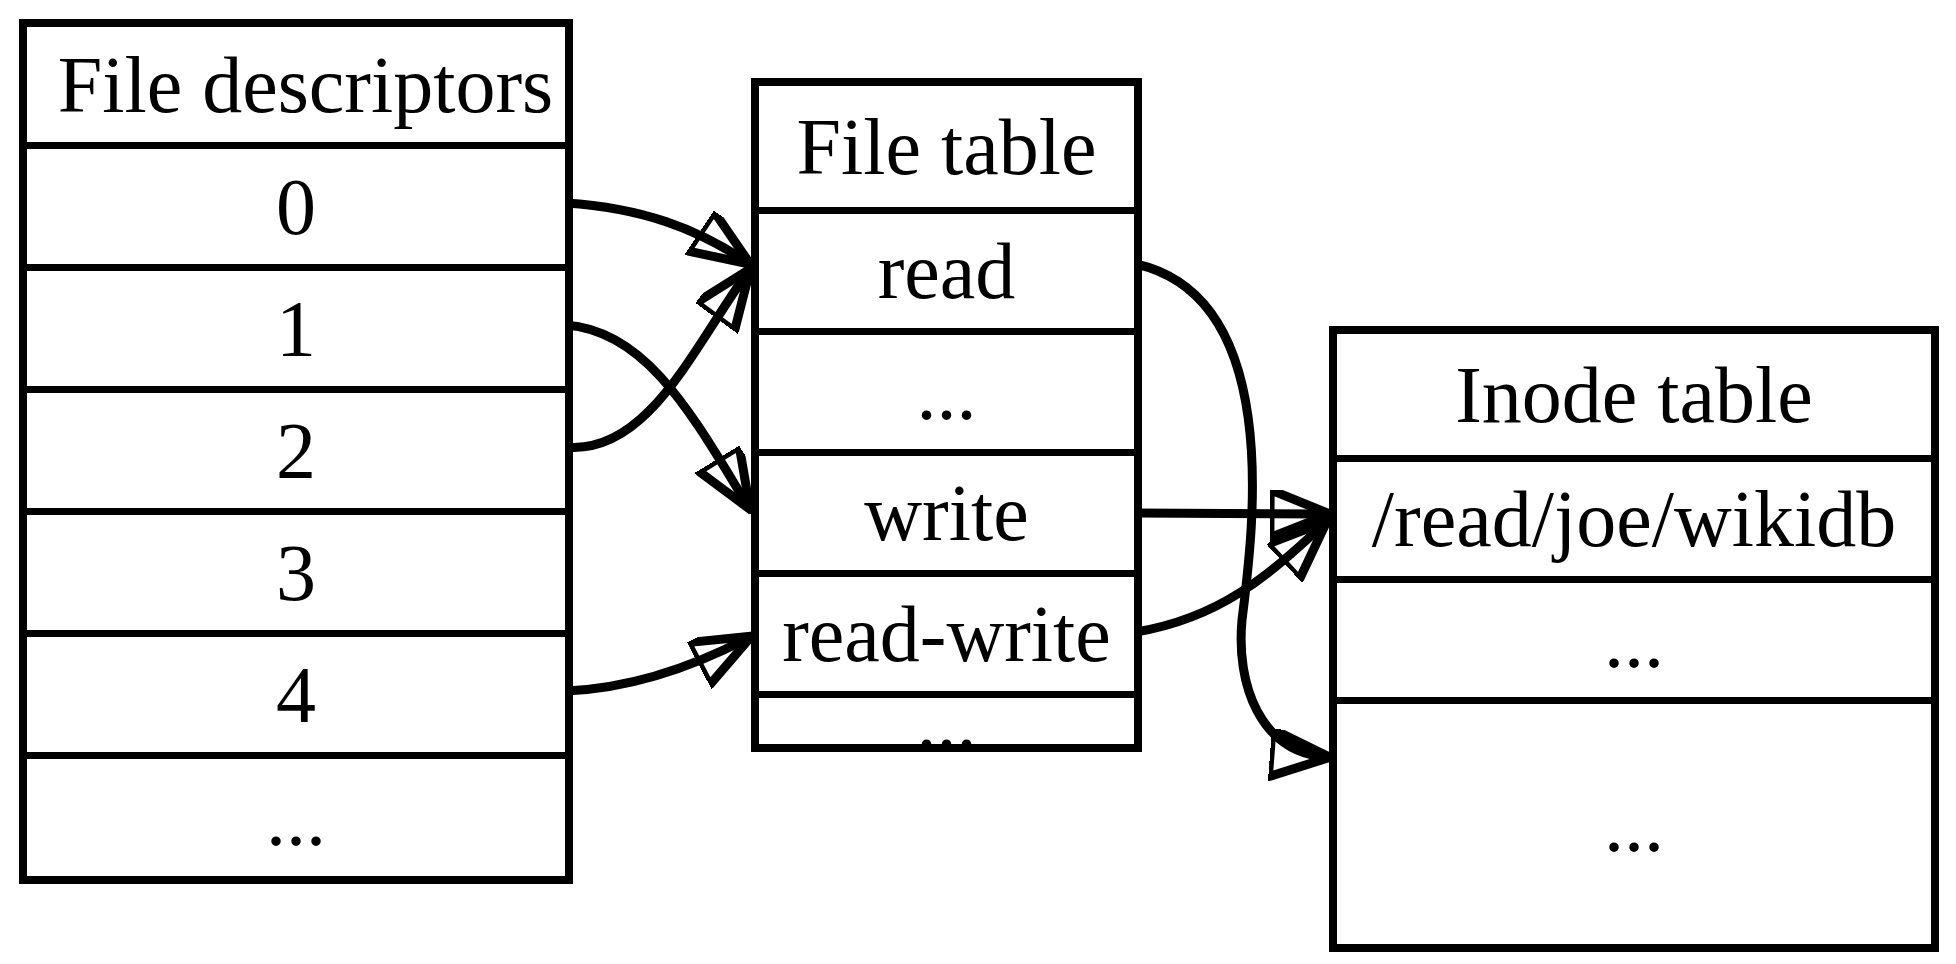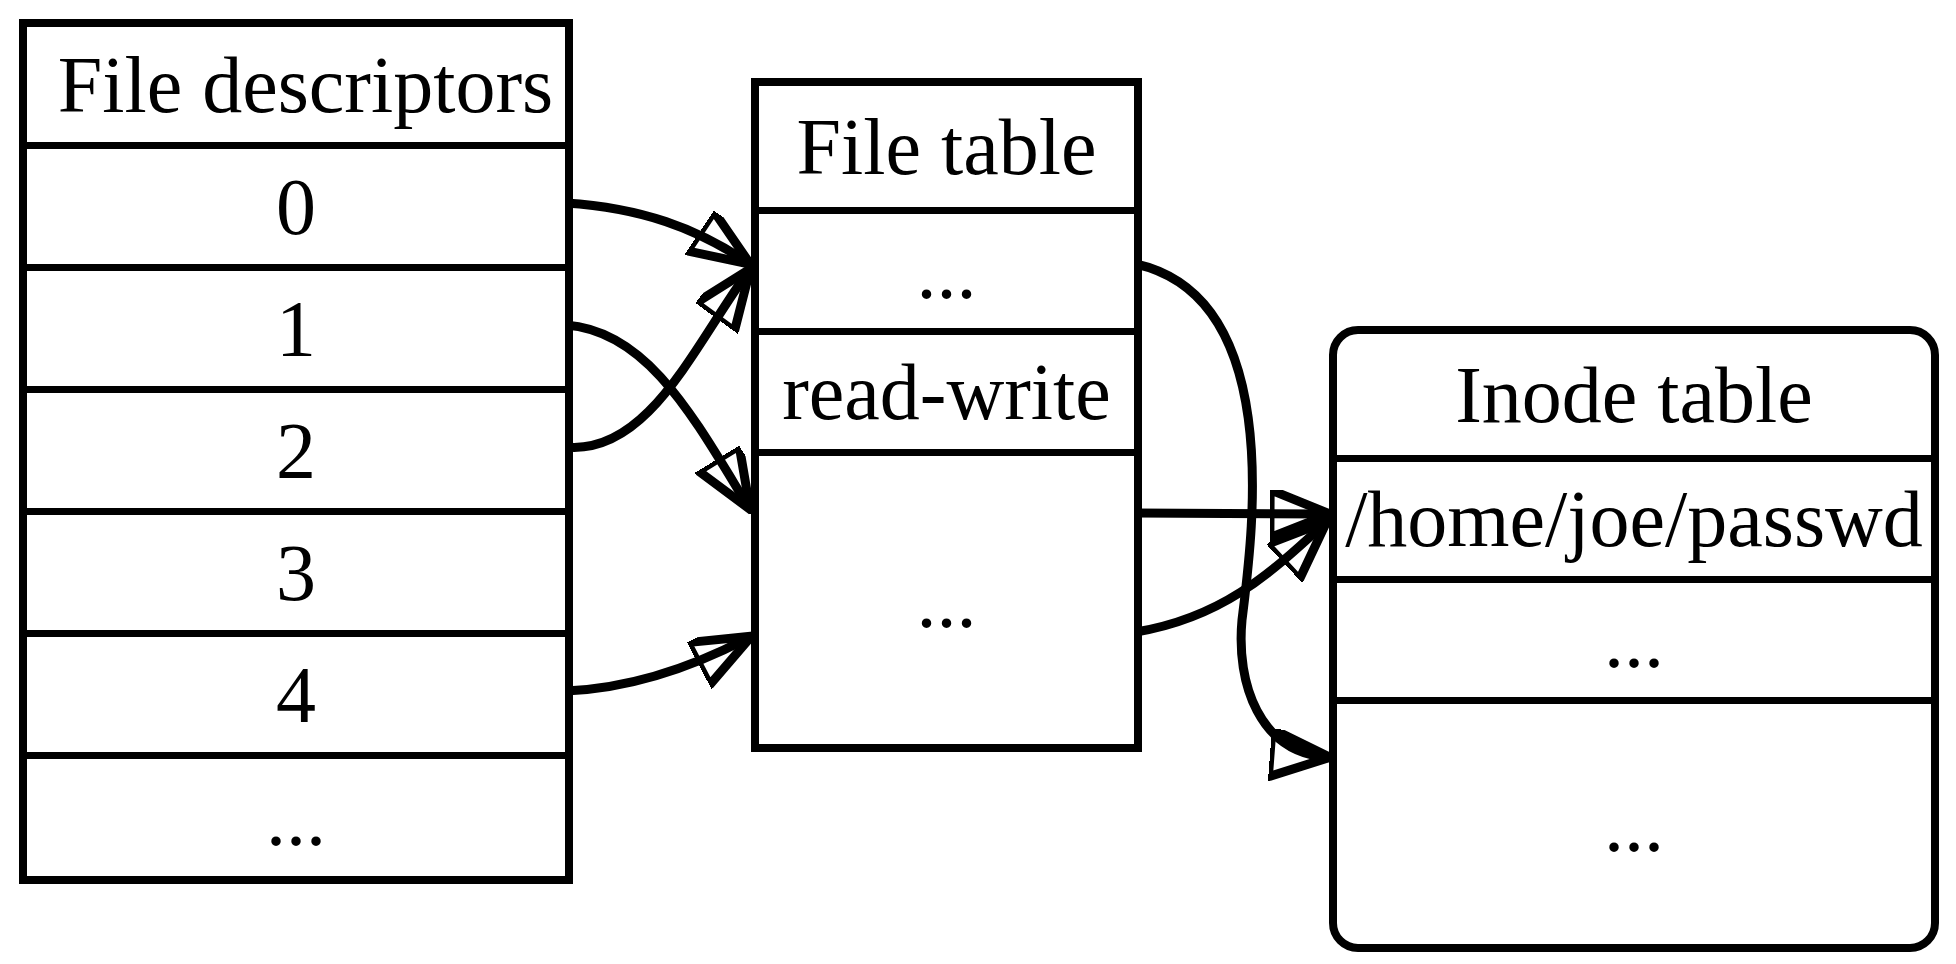--- a/index.html
+++ b/index.html
@@ -39,21 +39,21 @@
   .cell:first-child { border-top: none; }
   .cell:last-child { flex: 1 1 auto; }
 
   #fd-table    { left: 19px;   top: 19px;  width: 554px; height: 865px; }
   #fd-table .cell    { height: 122px; }
   #fd-table .header  { height: 115px; margin-left: 19px; }
 
   #file-table  { left: 751px;  top: 78px;  width: 391px; height: 674px; }
   #file-table .cell  { height: 121px; }
 
-  #inode-table { left: 1329px; top: 326px; width: 610px; height: 626px; border-radius: 29px; }
+  #inode-table { left: 1329px; top: 326px; width: 610px; height: 626px; }
   #inode-table .cell { height: 121px; }
 
   #arrows {
     position: absolute;
     left: 0; top: 0;
     width: 1956px;
     height: 964px;
     pointer-events: none;
   }
   #arrows path { fill: none; stroke: #000000; stroke-width: 9px; }
@@ -68,28 +68,30 @@
     <div class="cell">0</div>
     <div class="cell">1</div>
     <div class="cell">2</div>
     <div class="cell">3</div>
     <div class="cell">4</div>
     <div class="cell">...</div>
   </div>
 
   <div id="file-table" class="dtable">
     <div class="cell header">File table</div>
+    <div class="cell">read</div>
     <div class="cell">...</div>
+    <div class="cell">write</div>
     <div class="cell">read-write</div>
     <div class="cell">...</div>
   </div>
 
   <div id="inode-table" class="dtable">
     <div class="cell header">Inode table</div>
-    <div class="cell">/home/joe/passwd</div>
+    <div class="cell">/read/joe/wikidb</div>
     <div class="cell">...</div>
     <div class="cell">...</div>
   </div>
 
   <svg id="arrows" viewBox="0 0 1956 964" xmlns="http://www.w3.org/2000/svg">
     <defs>
       <marker id="ah" markerUnits="userSpaceOnUse" markerWidth="64" markerHeight="52" refX="56" refY="24" orient="auto">
         <path d="M0,0 L60,24 L0,48 Z" fill="#000000" stroke="none"></path>
       </marker>
     </defs>

